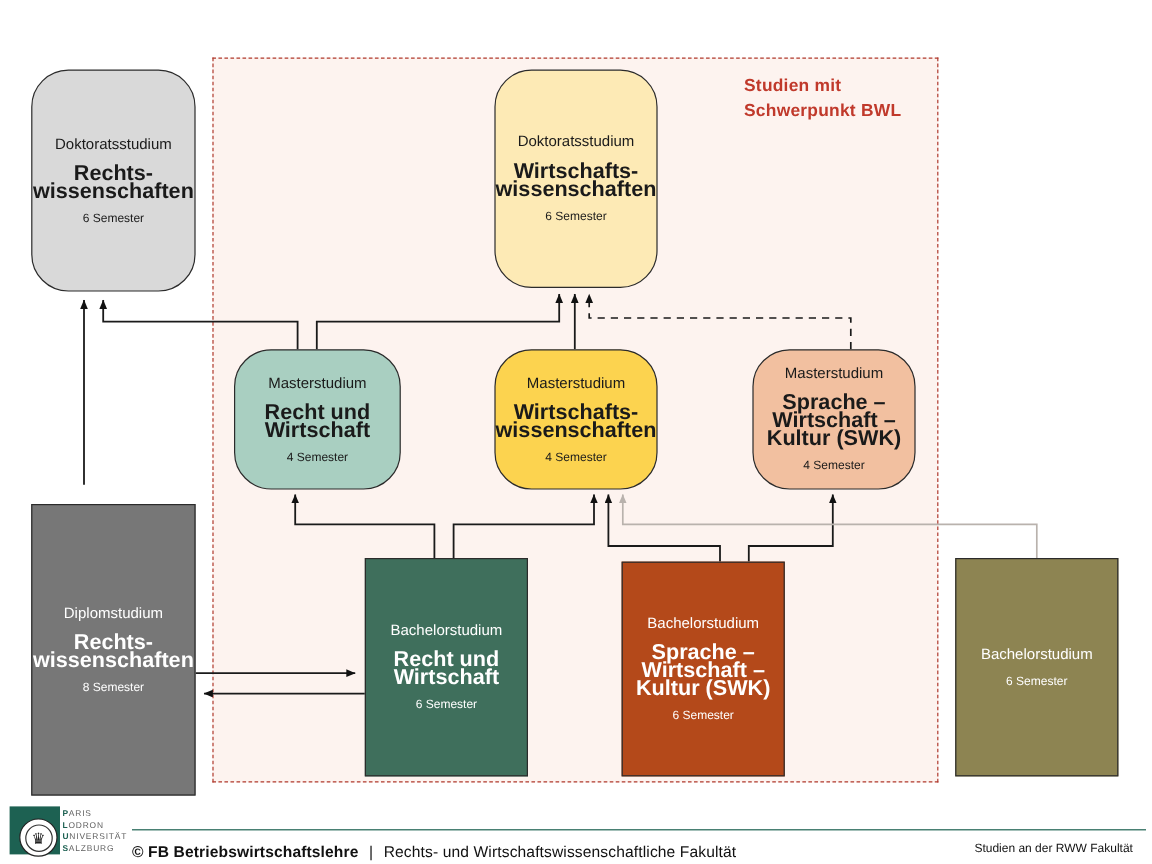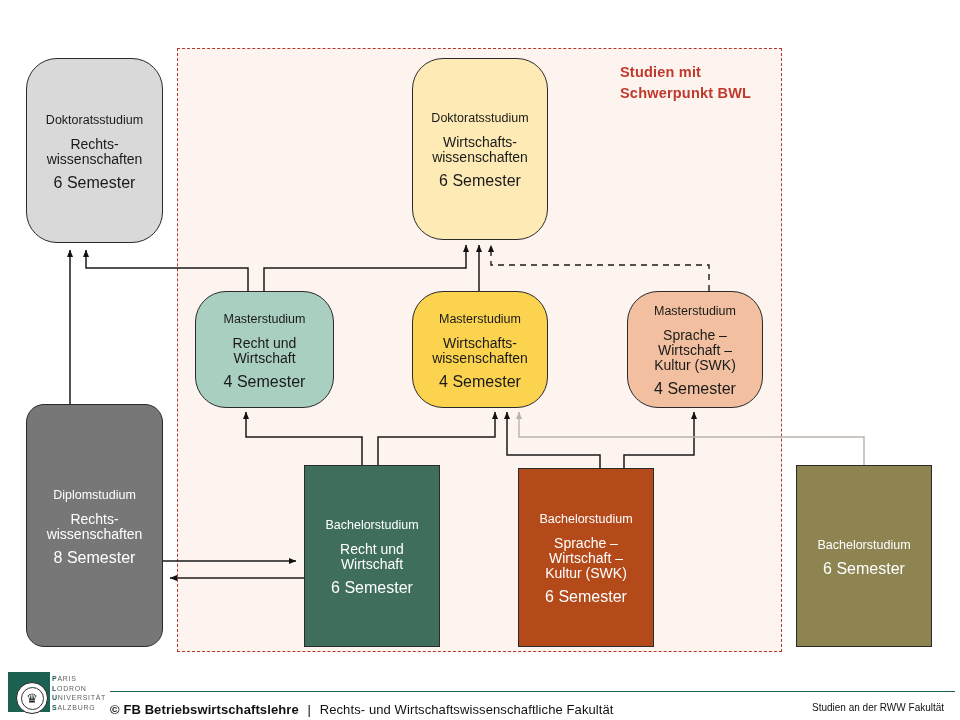--- a/index.html
+++ b/index.html
@@ -38,22 +38,22 @@
     box-sizing:border-box;
     border:1.2px solid #2b2b2b;
     display:flex;
     flex-direction:column;
     align-items:center;
     justify-content:center;
     text-align:center;
     padding:4px 6px;
   }
   .node .kind{font-size:12.5px;line-height:16px;font-weight:normal;margin-bottom:9px;}
-  .node .name{font-size:14px;line-height:15px;font-weight:normal;margin-bottom:9px;white-space:pre-line;}
-  .node .dur{font-size:16px;line-height:14px;font-weight:normal;}
+  .node .name{font-size:18px;line-height:15px;font-weight:bold;margin-bottom:9px;white-space:pre-line;}
+  .node .dur{font-size:10px;line-height:14px;font-weight:normal;}
   .node.light{color:#1a1a1a;border-radius:31px;}
   .node.dark{color:#ffffff;}
 
   
   .footer-rule{position:absolute;background:#1d6152;}
   .footer-left{
     position:absolute;font-size:13px;font-weight:bold;color:#111;
     letter-spacing:.1px;white-space:nowrap;
   }
   .footer-left .sep{font-weight:normal;}
@@ -160,21 +160,21 @@
   </div>
 
   <div class="node light" style="left:627px;top:291px;width:136px;height:117px;background:#f2c0a0;">
     <div class="kind">Masterstudium</div>
     <div class="name">Sprache –
 Wirtschaft –
 Kultur (SWK)</div>
     <div class="dur">4 Semester</div>
   </div>
 
-  <div class="node dark" style="left:26px;top:404px;width:137px;height:243px;background:#777777;border-radius:18px;">
+  <div class="node dark" style="left:26px;top:420px;width:137px;height:243px;background:#777777;">
     <div class="kind">Diplomstudium</div>
     <div class="name">Rechts-
 wissenschaften</div>
     <div class="dur">8 Semester</div>
   </div>
 
   <div class="node dark" style="left:304px;top:465px;width:136px;height:182px;background:#3f6f5c;">
     <div class="kind">Bachelorstudium</div>
     <div class="name">Recht und
 Wirtschaft</div>

